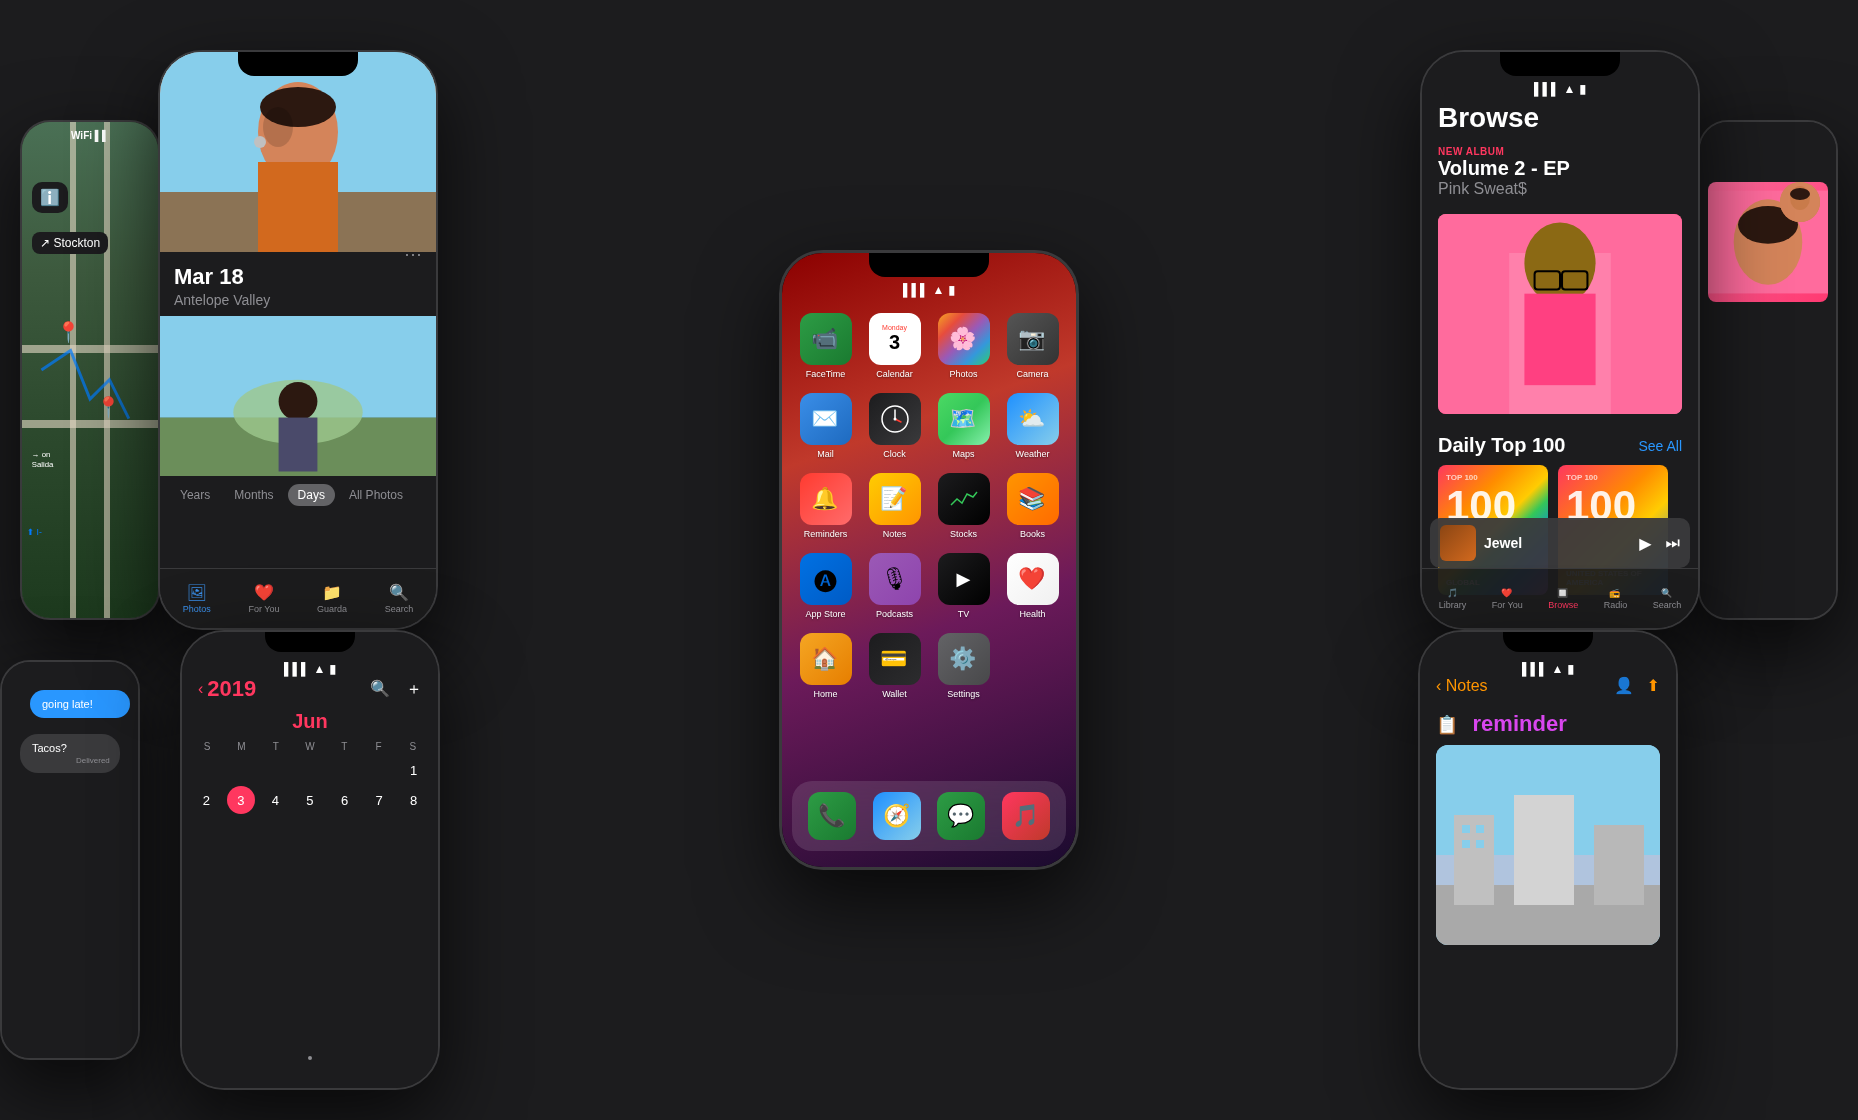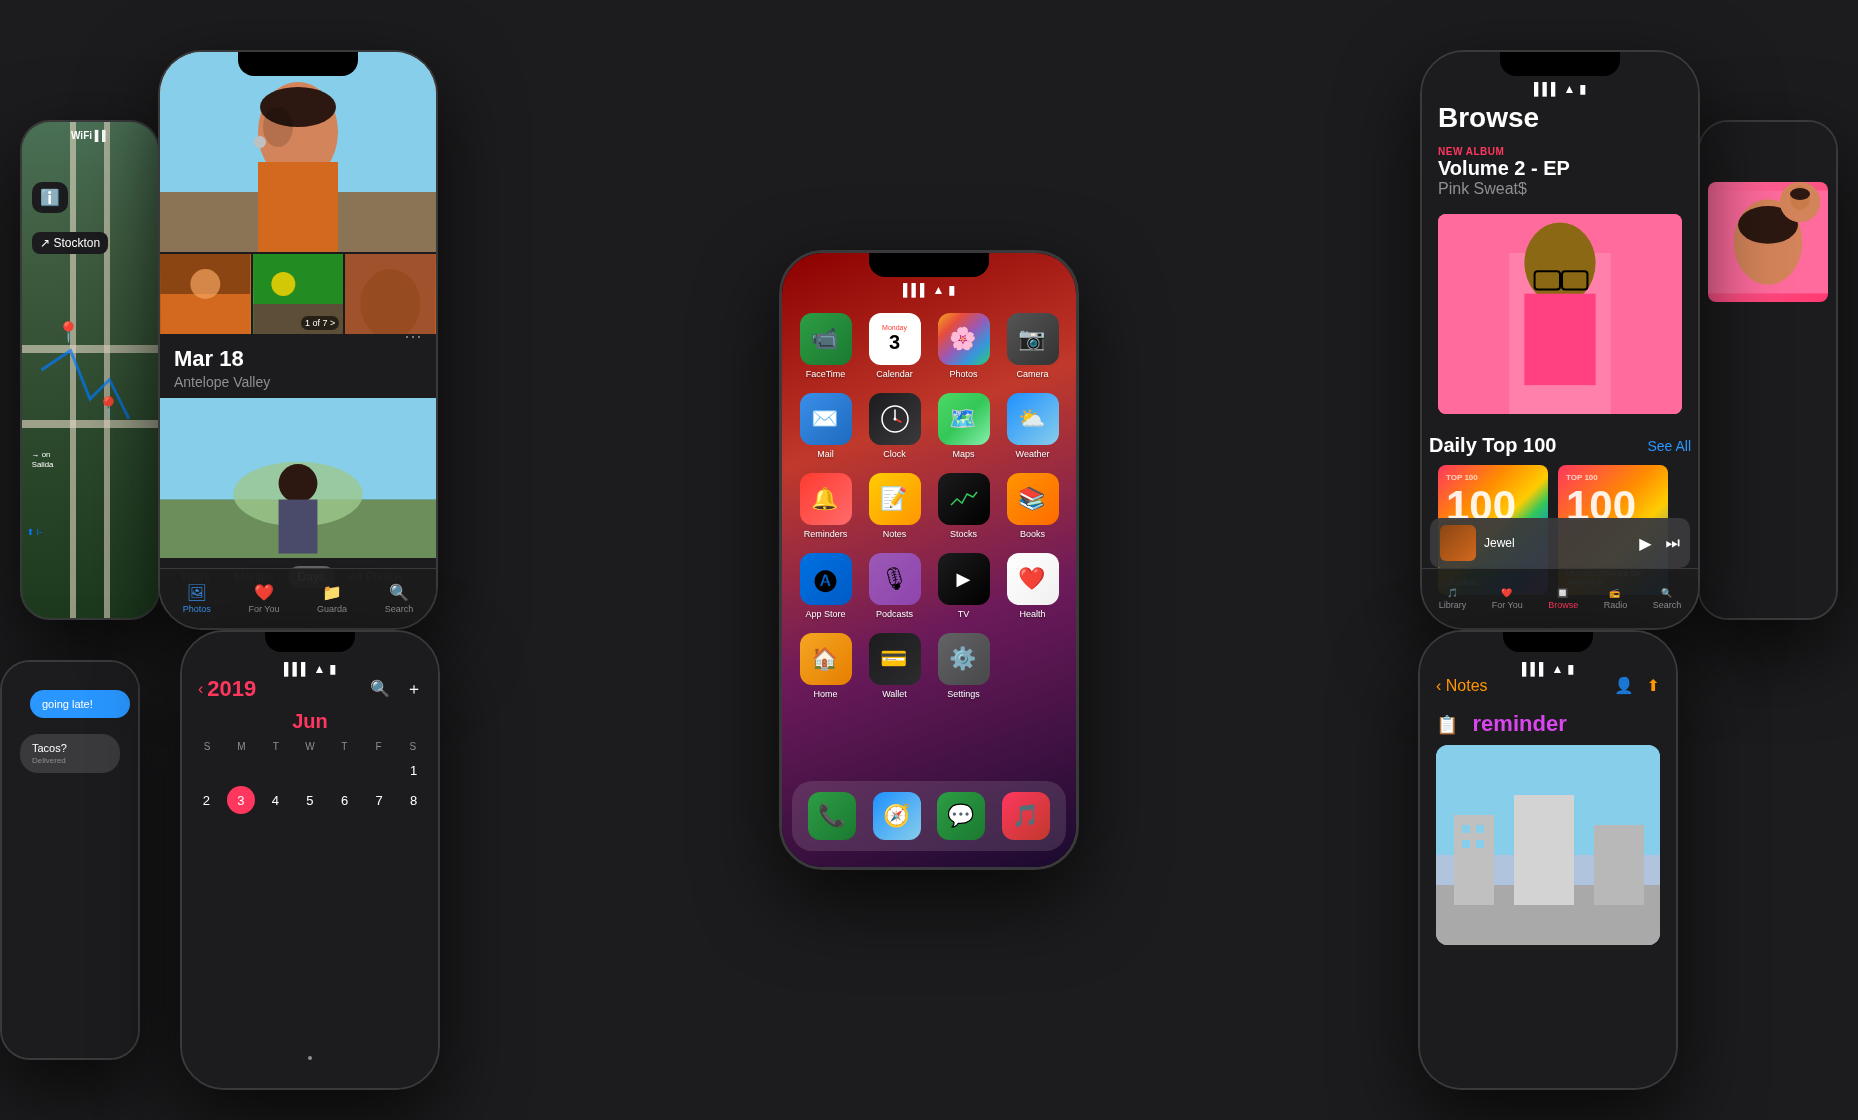--- a/index.html
+++ b/index.html
@@ -347,21 +347,21 @@
       width: calc(100% - 32px);
       height: 200px;
       margin: 8px 16px;
       background: linear-gradient(135deg, #ff6b9d, #ff3971, #ff80ab);
       border-radius: 8px;
       overflow: hidden;
       position: relative;
     }
 
     .music-daily-section {
-      padding: 12px 7px 8px;
+      padding: 12px 16px 8px;
       display: flex;
       align-items: center;
       justify-content: space-between;
       text-align: center;
     }
     .music-daily-title {
       font-size: 20px;
       font-weight: 700;
       color: #fff;
     }
@@ -431,23 +431,23 @@
     }
     .now-playing-art {
       width: 36px;
       height: 36px;
       border-radius: 6px;
       background: linear-gradient(135deg, #8B4513, #D2691E);
       flex-shrink: 0;
     }
     .now-playing-title {
       flex: 1;
-      font-size: 12px;
-      color: #fff;
-      font-weight: 400;
+      font-size: 14px;
+      color: #fff;
+      font-weight: 700;
     }
     .now-playing-controls {
       display: flex;
       gap: 14px;
       color: #fff;
       font-size: 16px;
     }
 
     .music-tab-bar {
       position: absolute;
@@ -848,43 +848,20 @@
 
           <ellipse cx="140" cy="55" rx="38" ry="20" fill="#2C1810"></ellipse>
 
           <circle cx="102" cy="90" r="6" fill="#C0C0C0"></circle>
 
           <ellipse cx="120" cy="75" rx="15" ry="20" fill="rgba(0,0,0,0.15)"></ellipse>
         </svg>
       </div>
     </div>
 
-    <div class="photos-grid">
-      <div class="photos-grid-item">
-        <svg width="100%" height="100%" viewBox="0 0 90 80">
-            <rect width="90" height="80" fill="#8B4513"></rect>
-            <rect y="40" width="90" height="40" fill="#D2691E"></rect>
-            <circle cx="45" cy="30" r="15" fill="#F4A460" opacity="0.7"></circle>
-          </svg>
-      </div>
-      <div class="photos-grid-item">
-        <div class="photos-badge">1 of 7 &gt;</div>
-        <svg width="100%" height="100%" viewBox="0 0 90 80">
-            <rect width="90" height="80" fill="#228B22"></rect>
-            <circle cx="30" cy="30" r="12" fill="#FFD700" opacity="0.8"></circle>
-            <rect y="50" width="90" height="30" fill="#5D4E37"></rect>
-          </svg>
-      </div>
-      <div class="photos-grid-item">
-        <svg width="100%" height="100%" viewBox="0 0 90 80">
-            <rect width="90" height="80" fill="#A0522D"></rect>
-            <ellipse cx="45" cy="50" rx="30" ry="35" fill="#8B4513" opacity="0.5"></ellipse>
-          </svg>
-      </div>
-    </div>
 
     <div class="photos-date-section">
       <span class="photos-more">···</span>
       <div class="photos-date">Mar 18</div>
       <div class="photos-location">Antelope Valley</div>
     </div>
 
     <div class="photos-large-img">
       <svg width="100%" height="100%" viewBox="0 0 256 160" preserveAspectRatio="xMidYMid slice">
         <rect width="256" height="100" fill="#87CEEB"></rect>
@@ -1049,21 +1026,21 @@
 </div>
 
 <div class="phone phone-messages">
   <div class="phone-screen" style="background:#1c1c1e;">
     <div style="padding: 20px 8px;">
       <div class="messages-bubble msg-sent" style="position:relative;margin-bottom:12px;left:auto;right:0;margin-left:auto;display:block;margin-top:8px;">
         <span>going late!</span>
       </div>
       <div class="messages-bubble msg-received" style="position:relative;margin-top:16px;">
         <span>Tacos?</span>
-        <div style="font-size:8px;color:#8e8e93;margin-top:2px;">Delivered</div>
+        <div style="font-size:8px;color:#8e8e93;margin-top:2px;margin-left:44px;">Delivered</div>
       </div>
     </div>
   </div>
 </div>
 
 <div class="phone phone-calendar">
   <div class="phone-screen">
     <div class="notch" style="width:90px;height:20px;"></div>
     <div class="status-bar">
       <span class="status-time">9:41</span>

